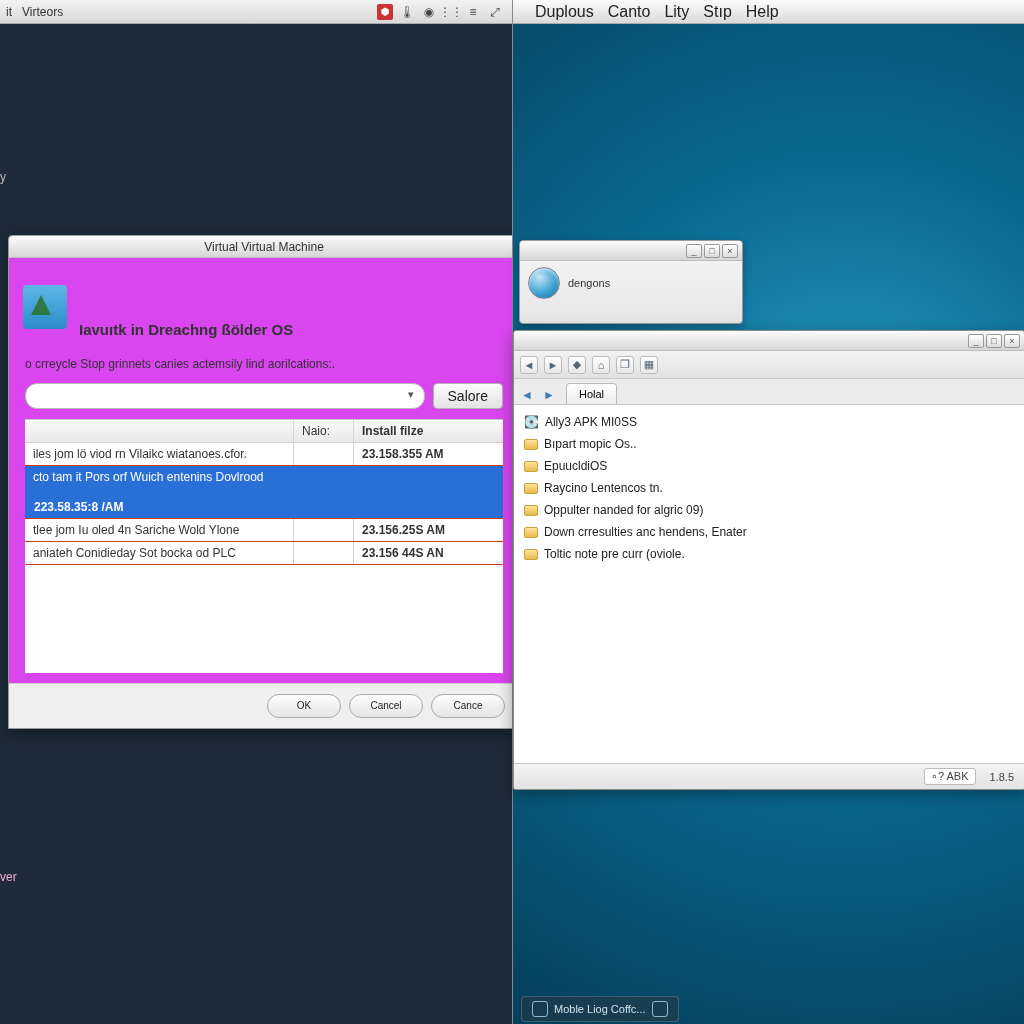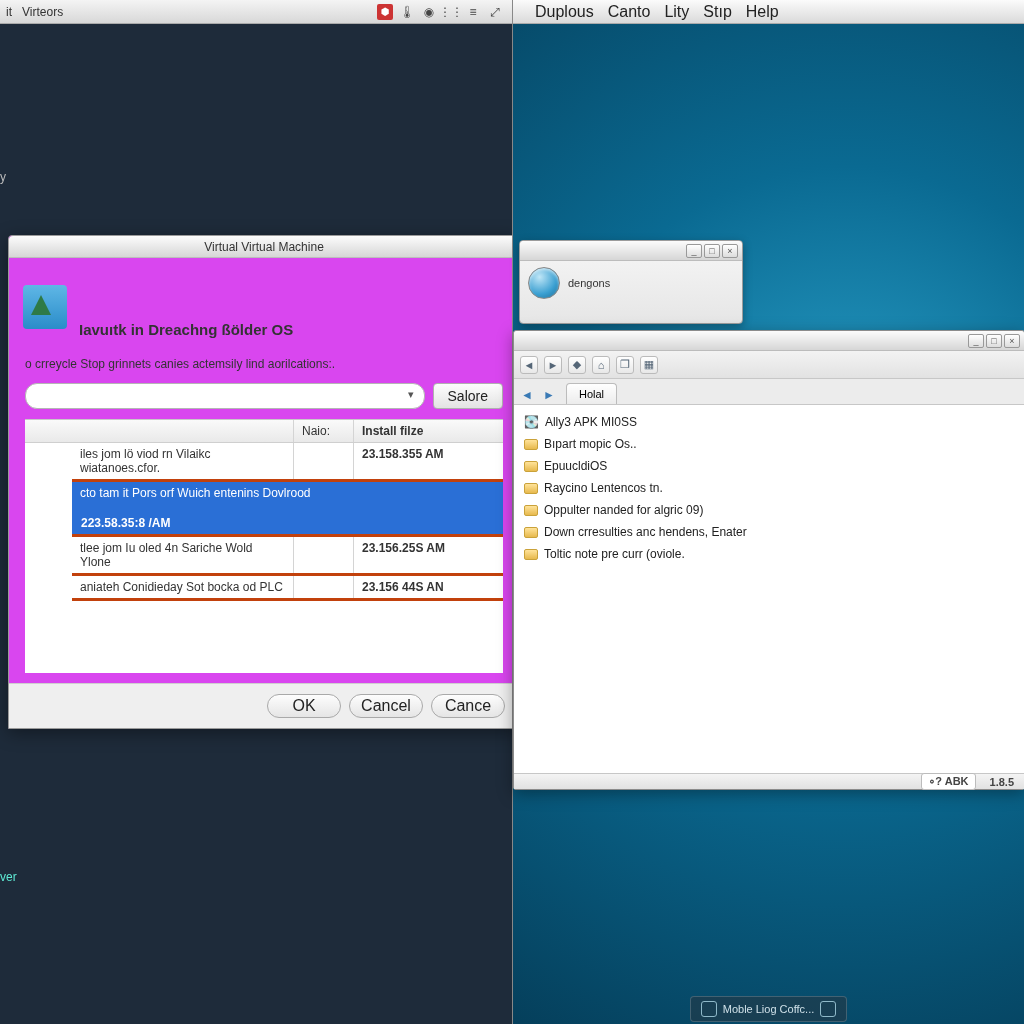--- a/index.html
+++ b/index.html
@@ -9,21 +9,21 @@
 
 
 .left-panel { width: 512px; height: 100%; background: #1e2b3a; position: relative; color: #ddd; }
 .left-menubar { height: 24px; background: linear-gradient(#f4f4f4,#d8d8d8); display: flex; align-items: center; padding: 0 6px; border-bottom: 1px solid #aaa; font-size: 12px; color: #333; }
 .left-menubar .menu-item { margin-right: 10px; }
 .left-menubar .spacer { flex: 1; }
 .tray-icon { width: 16px; height: 16px; margin: 0 3px; display: inline-flex; align-items: center; justify-content: center; font-size: 12px; color: #444; }
 .tray-icon.red { background: #c33; color: #fff; border-radius: 2px; font-size: 10px; }
 
 .left-snippet { position: absolute; left: 0; top: 170px; font-size: 12px; color: #bbb; }
-.left-snippet2 { position: absolute; left: 0; top: 870px; font-size: 12px; color: #5eead4; }
+.left-snippet2 { position: absolute; left: 0; top: 870px; font-size: 12px; color: #f9a8d4; }
 
 
 .wizard { position: absolute; left: 8px; top: 235px; width: 512px; background: #d946ef; border: 1px solid #9a9a9a; border-radius: 4px 4px 0 0; box-shadow: 0 4px 18px rgba(0,0,0,.4); color: #222; }
 .wizard-title { height: 22px; background: linear-gradient(#fcfcfc,#d6d6d6); border-bottom: 1px solid #bcbcbc; text-align: center; font-size: 12px; line-height: 22px; color: #333; border-radius: 4px 4px 0 0; }
 .wizard-header { display: flex; align-items: center; padding: 18px 14px 14px; }
 .wizard-icon { width: 44px; height: 44px; background: linear-gradient(#5fb7e6,#2a8cc9); border-radius: 4px; margin-right: 12px; position: relative; }
 .wizard-icon::after { content:""; position:absolute; left:8px; top:10px; width:0; height:0; border-left:10px solid transparent; border-right:10px solid transparent; border-bottom:20px solid #2e7a46; }
 .wizard-heading { font-size: 15px; font-weight: bold; color: #333; margin-top: 45px; }
 .wizard-body { padding: 4px 16px 10px; font-size: 12px; color: #333; }
 .wizard-body p { margin-bottom: 10px; line-height: 1.4; }
@@ -32,26 +32,26 @@
 .combo::after { content: "▾"; position: absolute; right: 10px; top: 4px; color: #555; font-size: 11px; }
 .btn-small { height: 26px; padding: 0 14px; background: linear-gradient(#fdfdfd,#e3e3e3); border: 1px solid #b0b0b0; border-radius: 4px; font-size: 14px; color: #222; }
 
 .grid { border-top: 1px solid #c8c8c8; font-size: 12px; }
 .grid-head { display: flex; background: linear-gradient(#fafafa,#e9e9e9); border-bottom: 1px solid #cfcfcf; }
 .grid-head div, .grid-row div { padding: 4px 8px; }
 .col-name { flex: 1; }
 .col-mid { width: 60px; border-left: 1px solid #d4d4d4; }
 .col-time { width: 150px; border-left: 1px solid #d4d4d4; font-weight: bold; }
 .grid-body { background: #fff; min-height: 230px; }
-.grid-row { display: flex; border-bottom: 3px solid #c2410c; margin-left: 47px; }
+.grid-row { display: flex; border-bottom: 1px solid #c2410c; }
 .grid-row.sel { background: #2a6fd6; color: #fff; flex-direction: column; }
 .grid-row.sel div { border-color: transparent; }
 
 .wizard-footer { display: flex; justify-content: flex-end; gap: 8px; padding: 10px 14px; border-top: 1px solid #cfcfcf; background: #efefef; }
-.dlg-btn { min-width: 74px; height: 24px; background: linear-gradient(#fdfdfd,#e5e5e5); border: 1px solid #a9a9a9; border-radius: 12px; font-size: 16px; color: #222; }
+.dlg-btn { min-width: 74px; height: 24px; background: linear-gradient(#fdfdfd,#e5e5e5); border: 1px solid #a9a9a9; border-radius: 12px; font-size: 10px; color: #222; }
 
 
 .right-panel { width: 512px; height: 100%; background: radial-gradient(circle at 65% 45%, #29a0c9 0%, #0a6a92 45%, #053f5b 100%); position: relative; border-left: 1px solid #888; }
 .mac-menubar { height: 24px; background: linear-gradient(#fbfbfb,#dadada); border-bottom: 1px solid #aaa; display: flex; align-items: center; padding: 0 8px; font-size: 16px; color: #222; gap: 14px; }
 .apple { font-size: 14px; }
 
 
 .win-small { position: absolute; left: 6px; top: 240px; width: 224px; height: 84px; background: linear-gradient(#f6f6f6,#e6e6e6); border: 1px solid #9c9c9c; border-radius: 4px; box-shadow: 0 3px 10px rgba(0,0,0,.3); }
 .win-title { height: 20px; background: linear-gradient(#fcfcfc,#d6d6d6); border-bottom: 1px solid #bcbcbc; border-radius: 4px 4px 0 0; display:flex; align-items:center; justify-content:flex-end; padding:0 4px; gap:2px;}
 .win-ctrl { width:16px; height:14px; border:1px solid #999; background:linear-gradient(#fff,#ddd); border-radius:2px; font-size:9px; text-align:center; line-height:12px; color:#555;}
@@ -63,25 +63,25 @@
 .explorer .win-title { justify-content: flex-end; }
 .toolbar { height: 28px; background: linear-gradient(#f3f3f3,#e2e2e2); border-bottom:1px solid #c7c7c7; display:flex; align-items:center; padding:0 6px; gap:6px;}
 .tb-icon { width:18px; height:18px; border:1px solid #bbb; border-radius:3px; background:linear-gradient(#fff,#e8e8e8); display:flex; align-items:center; justify-content:center; font-size:11px; color:#567;}
 .tabbar { height: 26px; background:#ececec; border-bottom:1px solid #c7c7c7; display:flex; align-items:flex-end; padding:0 4px;}
 .tab { padding:4px 12px; font-size:11px; background:linear-gradient(#fff,#ececec); border:1px solid #bcbcbc; border-bottom:none; border-radius:4px 4px 0 0; margin-right:2px;}
 .nav-icons { display:flex; gap:4px; margin-right:8px;}
 .nav-icons span{ width:18px; height:18px; display:inline-flex; align-items:center; justify-content:center; font-size:12px; color:#3a7ab5;}
 .file-area { flex:1; background:#fff; padding:6px 10px; font-size:12px; color:#222; overflow:hidden;}
 .file-item { display:flex; align-items:center; gap:6px; padding:2px 0; line-height:1.5;}
 .folder-glyph { width:14px; height:11px; background:linear-gradient(#ffe39a,#e7b94d); border:1px solid #caa23a; border-radius:2px; display:inline-block;}
-.statusbar { height:16px; background:linear-gradient(#f4f4f4,#e2e2e2); border-top:1px solid #c7c7c7; display:flex; align-items:center; justify-content:flex-end; gap:14px; padding:0 10px; font-size:11px; color:#444;font-weight:bold;}
+.statusbar { height:26px; background:linear-gradient(#f4f4f4,#e2e2e2); border-top:1px solid #c7c7c7; display:flex; align-items:center; justify-content:flex-end; gap:14px; padding:0 10px; font-size:11px; color:#444;}
 .status-tag { border:1px solid #bcbcbc; border-radius:3px; padding:1px 6px; background:#fff;}
 
 
-.taskbar { position:absolute; right:0; bottom:0; height:30px; width:100%; display:flex; justify-content:center; align-items:center; padding:0 8px; gap:8px;}
+.taskbar { position:absolute; right:0; bottom:0; height:30px; width:100%; display:flex; justify-content:flex-start; align-items:center; padding:0 8px; gap:8px;}
 .task-chip { background:rgba(40,55,65,.55); border:1px solid rgba(255,255,255,.18); border-radius:4px; color:#cfe0e8; font-size:11px; padding:4px 10px; display:flex; align-items:center; gap:6px;}
 .chip-icon { width:16px; height:16px; border:1px solid #8fb9c9; border-radius:3px; display:inline-block;}
 </style>
 </head>
 <body>
 
 <div class="screen">
 
   <div class="left-panel">
     <div class="left-menubar">

